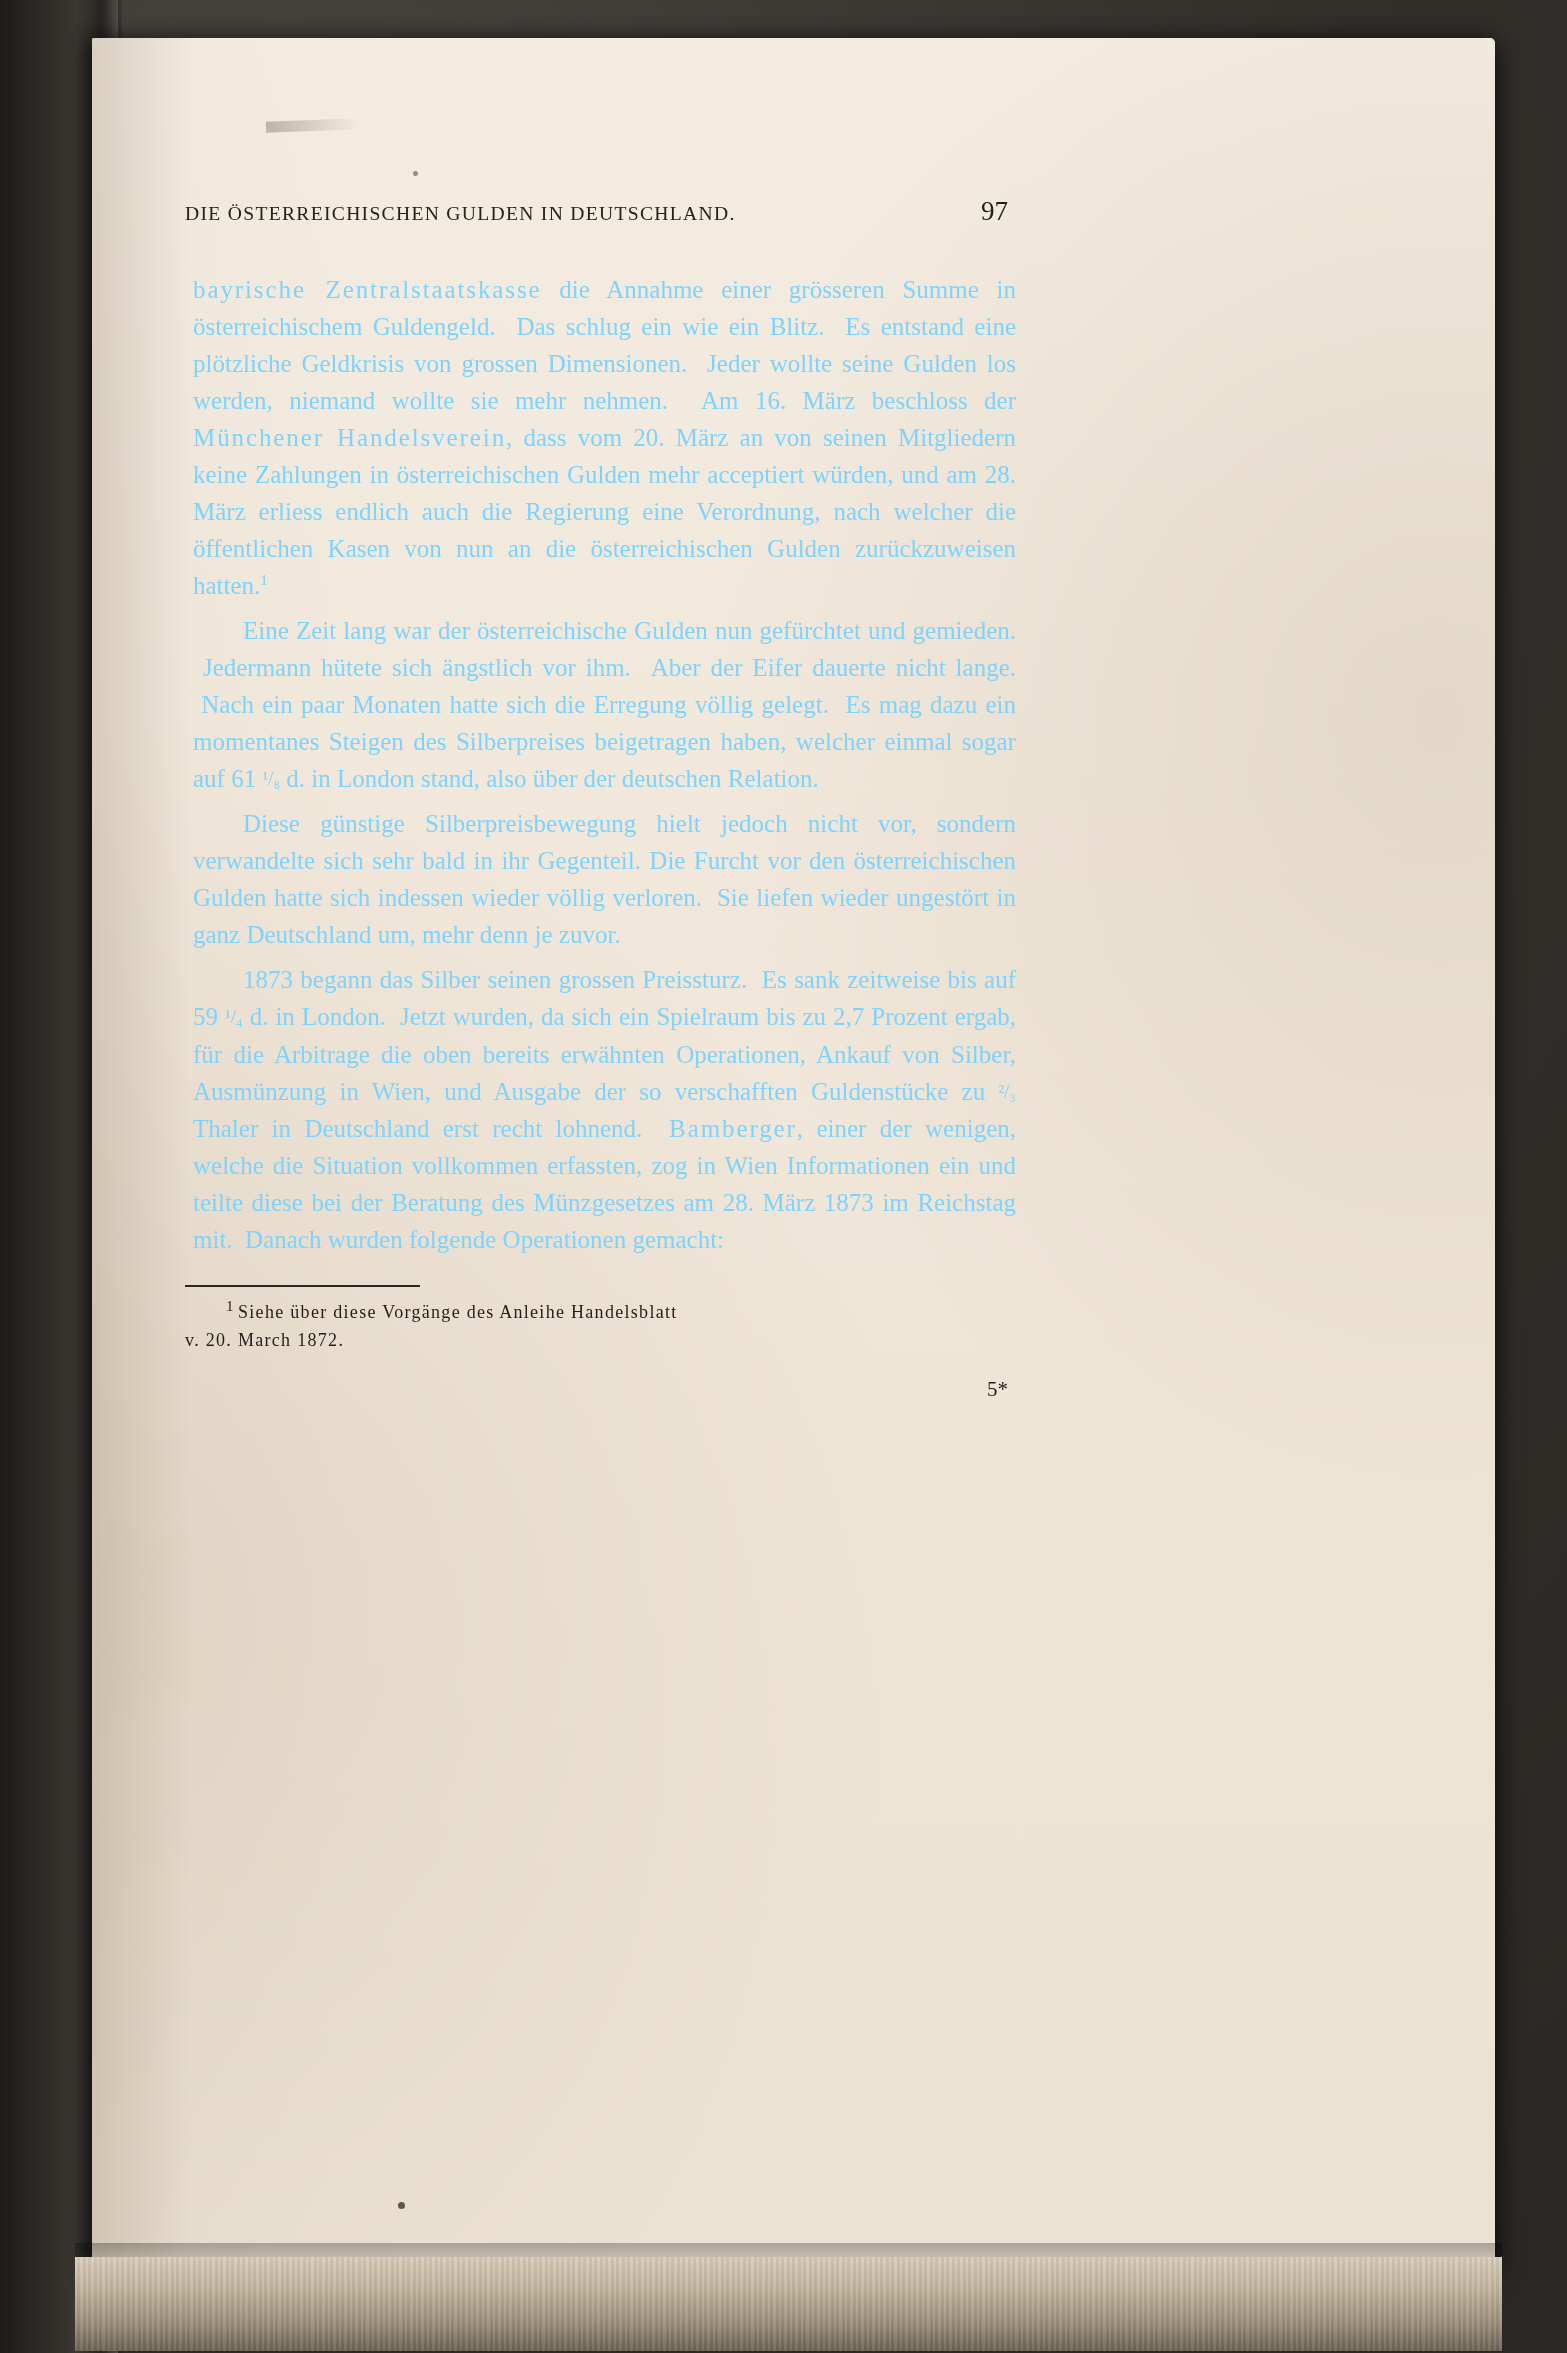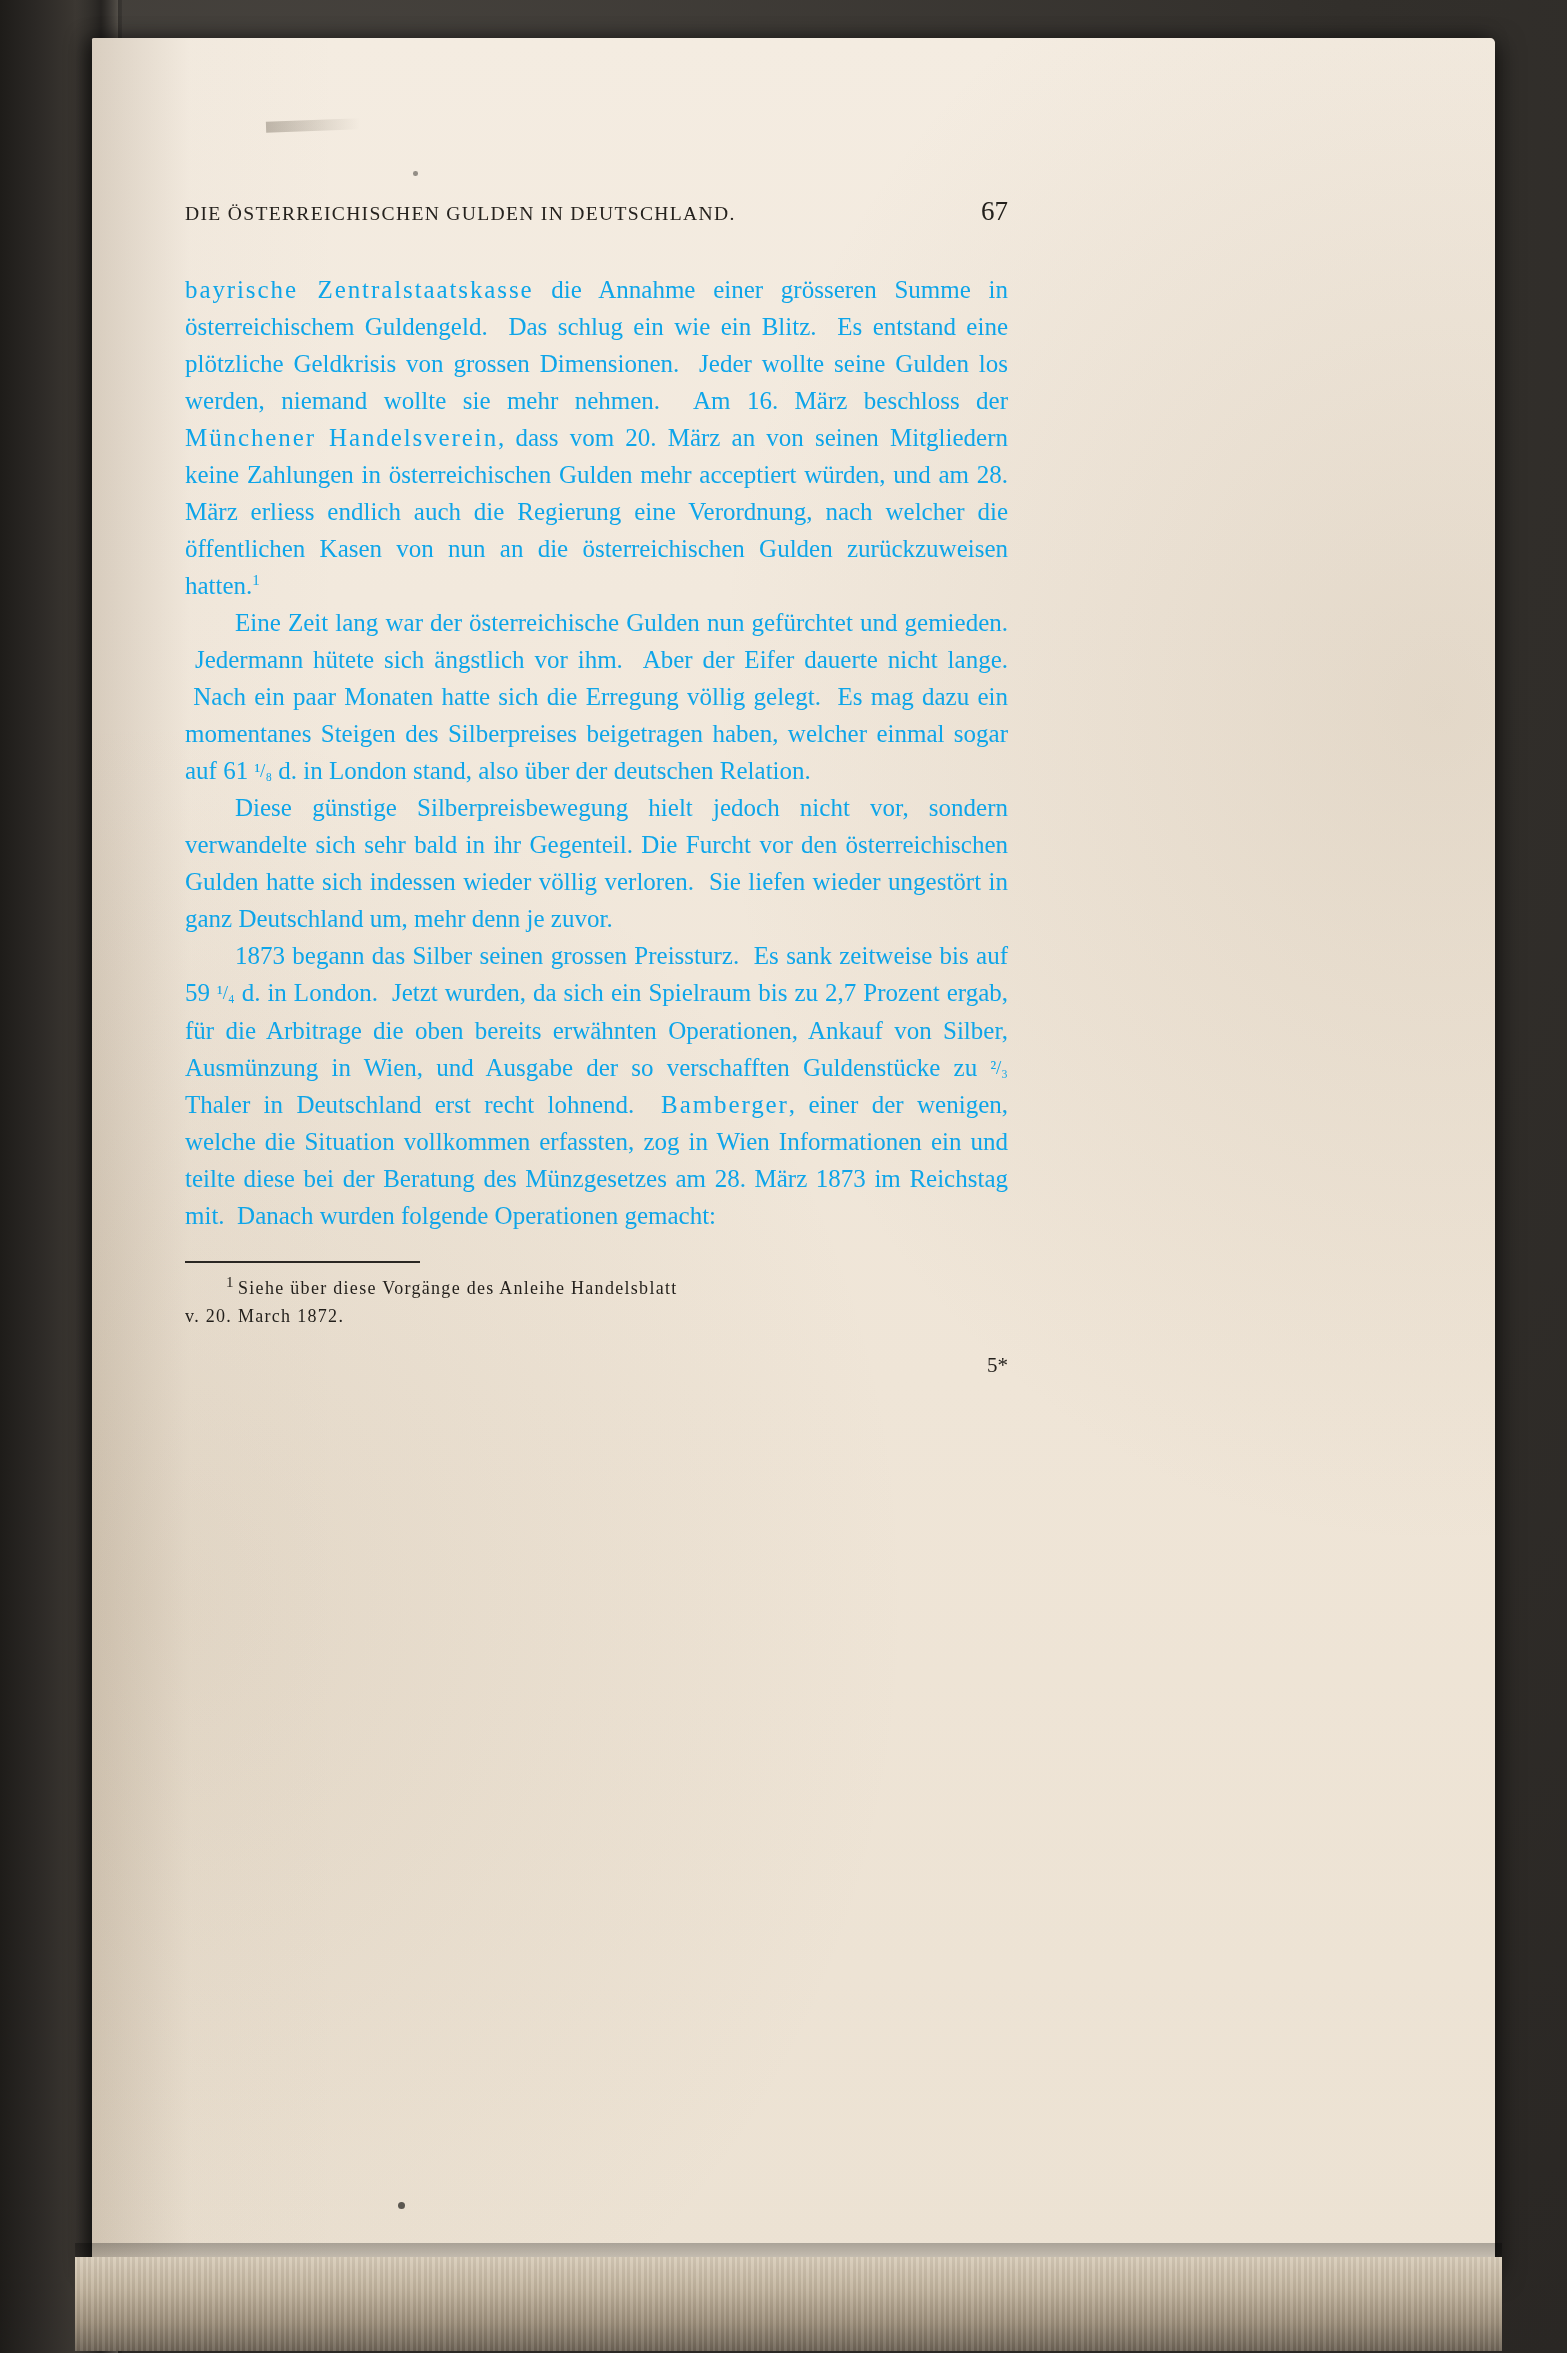--- a/index.html
+++ b/index.html
@@ -123,27 +123,27 @@
     text-transform: uppercase;
     color: #25221e;
     white-space: nowrap;
   }
   .rh-page {
     font-size: 27px;
     color: #23201c;
     padding-left: 31px;
   }
   p.body {
-    margin: 0;
+    margin: 8px;
     font-size: 25px;
     line-height: 37px;
     text-align: justify;
     text-justify: inter-word;
     width: 823px;
-    color: #0ea5e9;
+    color: #7dd3fc;
     hyphens: manual;
   }
   p.body + p.body {
     margin-top: 0;
   }
   p.indent {
     text-indent: 50px;
     font-family: Liberation Serif, serif;
   }
   .sp { letter-spacing: 1.9px; }
@@ -222,21 +222,21 @@
 
   <div class="page">
     <div class="corner-mark"></div>
     <div class="speck2"></div>
   </div>
 
   <div class="textblock">
 
     <div class="running-head">
       <div class="rh-title">DIE ÖSTERREICHISCHEN GULDEN IN DEUTSCHLAND.</div>
-      <div class="rh-page">67</div>
+      <div class="rh-page">97</div>
     </div>
 
     <p class="body"><span class="sp">bayrische Zentralstaatskasse</span> die Annahme einer grösseren Summe in österreichischem Guldengeld. &nbsp;Das schlug ein wie ein Blitz. &nbsp;Es entstand eine plötzliche Geldkrisis von grossen Dimensionen. &nbsp;Jeder wollte seine Gulden los werden, niemand wollte sie mehr nehmen. &nbsp;Am 16. März beschloss der <span class="sp">Münchener Handelsverein</span>, dass vom 20. März an von seinen Mitgliedern keine Zahlungen in österreichischen Gulden mehr acceptiert würden, und am 28. März erliess endlich auch die Regierung eine Verordnung, nach welcher die öffentlichen Kasen von nun an die österreichischen Gulden zurückzuweisen hatten.<sup class="fn">1</sup></p>
 
     <p class="body indent">Eine Zeit lang war der österreichische Gulden nun gefürchtet und gemieden. &nbsp;Jedermann hütete sich ängstlich vor ihm. &nbsp;Aber der Eifer dauerte nicht lange. &nbsp;Nach ein paar Monaten hatte sich die Erregung völlig gelegt. &nbsp;Es mag dazu ein momentanes Steigen des Silberpreises beigetragen haben, welcher einmal sogar auf 61 <span class="frac">¹/₈</span> d. in London stand, also über der deutschen Relation.</p>
 
     <p class="body indent">Diese günstige Silberpreisbewegung hielt jedoch nicht vor, sondern verwandelte sich sehr bald in ihr Gegenteil. Die Furcht vor den österreichischen Gulden hatte sich indessen wieder völlig verloren. &nbsp;Sie liefen wieder ungestört in ganz Deutschland um, mehr denn je zuvor.</p>
 
     <p class="body indent">1873 begann das Silber seinen grossen Preissturz. &nbsp;Es sank zeitweise bis auf 59 <span class="frac">¹/₄</span> d. in London. &nbsp;Jetzt wurden, da sich ein Spielraum bis zu 2,7 Prozent ergab, für die Arbitrage die oben bereits erwähnten Operationen, Ankauf von Silber, Ausmünzung in Wien, und Ausgabe der so verschafften Guldenstücke zu <span class="frac">²/₃</span> Thaler in Deutschland erst recht lohnend. &nbsp;<span class="sp">Bamberger</span>, einer der wenigen, welche die Situation vollkommen erfassten, zog in Wien Informationen ein und teilte diese bei der Beratung des Münzgesetzes am 28. März 1873 im Reichstag mit. &nbsp;Danach wurden folgende Operationen gemacht:</p>
 

